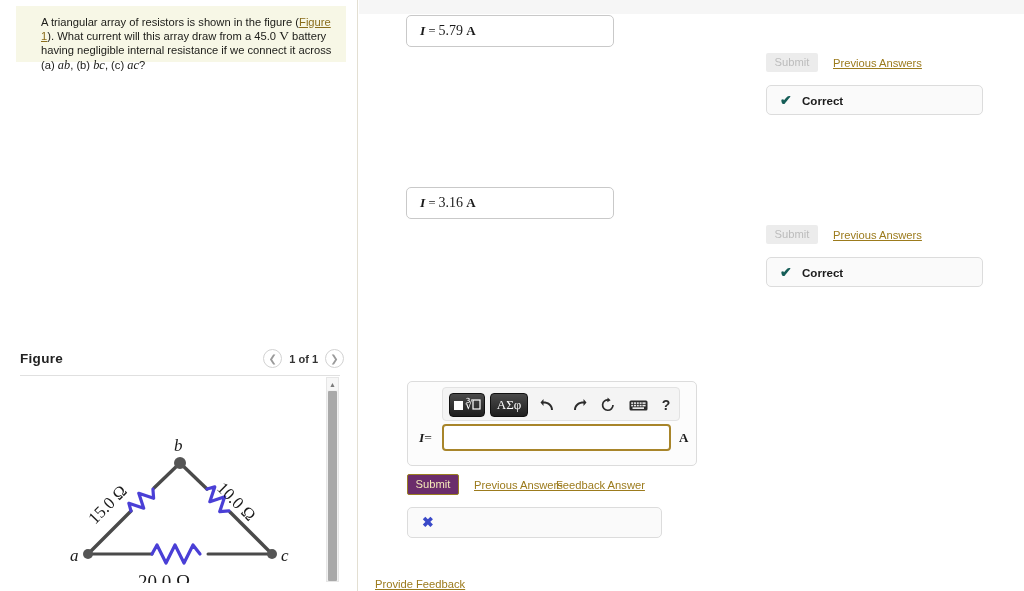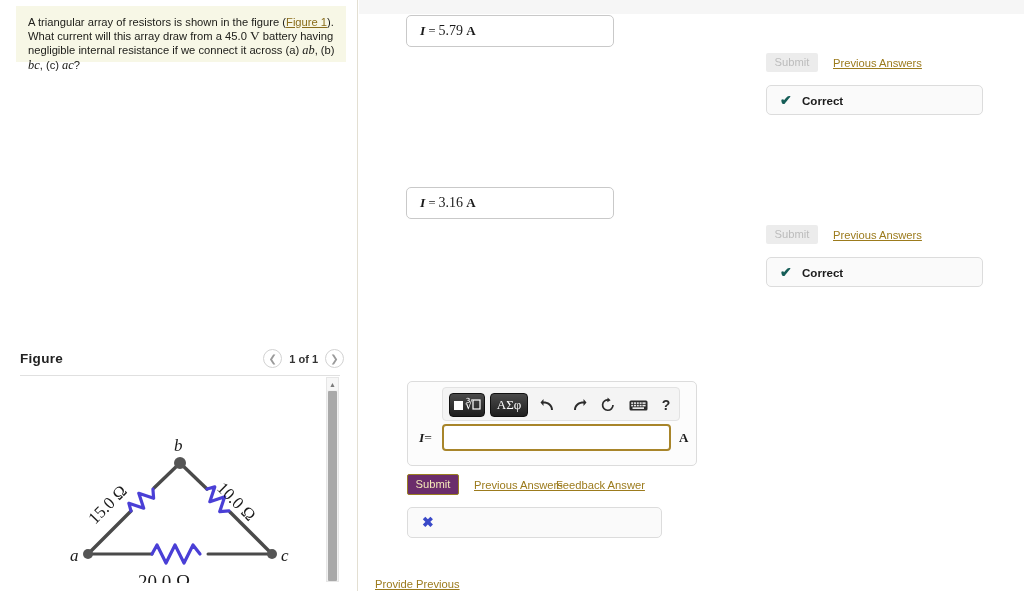--- a/index.html
+++ b/index.html
@@ -14,21 +14,21 @@
 
   
   #left-col {
     position: absolute; left: 0; top: 0; width: 358px; height: 591px;
     background: #ffffff;
     border-right: 1px solid #e3dfd2;
   }
   #question-box {
     position: absolute; left: 16px; top: 6px; width: 330px; height: 56px;
     background: #f7f7e6;
-    padding: 9px 10px 6px 12px;
+    padding: 9px 10px 6px 25px;
   }
   #question-text {
     font-size: 11.2px; line-height: 14.2px; color: #20201c;
   }
   #question-text .figlink {
     color: #8a6d1c; text-decoration: underline; cursor: pointer;
   }
   #question-text .unitv { font-family: "Liberation Serif", serif; font-size: 13.5px; }
   #question-text .it { font-family: "Liberation Serif", serif; font-style: italic; font-size: 12.4px; }
 
@@ -352,15 +352,15 @@
   </div>
 
   <button id="btn-submit-active">Submit</button>
   <a class="link-gold" style="left:474px; top:479px;">Previous Answers</a>
   <a class="link-gold" style="left:556px; top:479px;">Feedback Answer</a>
 
   <div id="incorrect-box">
     <div class="fb-icon-wrong">✖</div>
   </div>
 
-  <a id="provide-feedback">Provide Previous</a>
+  <a id="provide-feedback">Provide Feedback</a>
 
 </div>
 
 </body></html>

